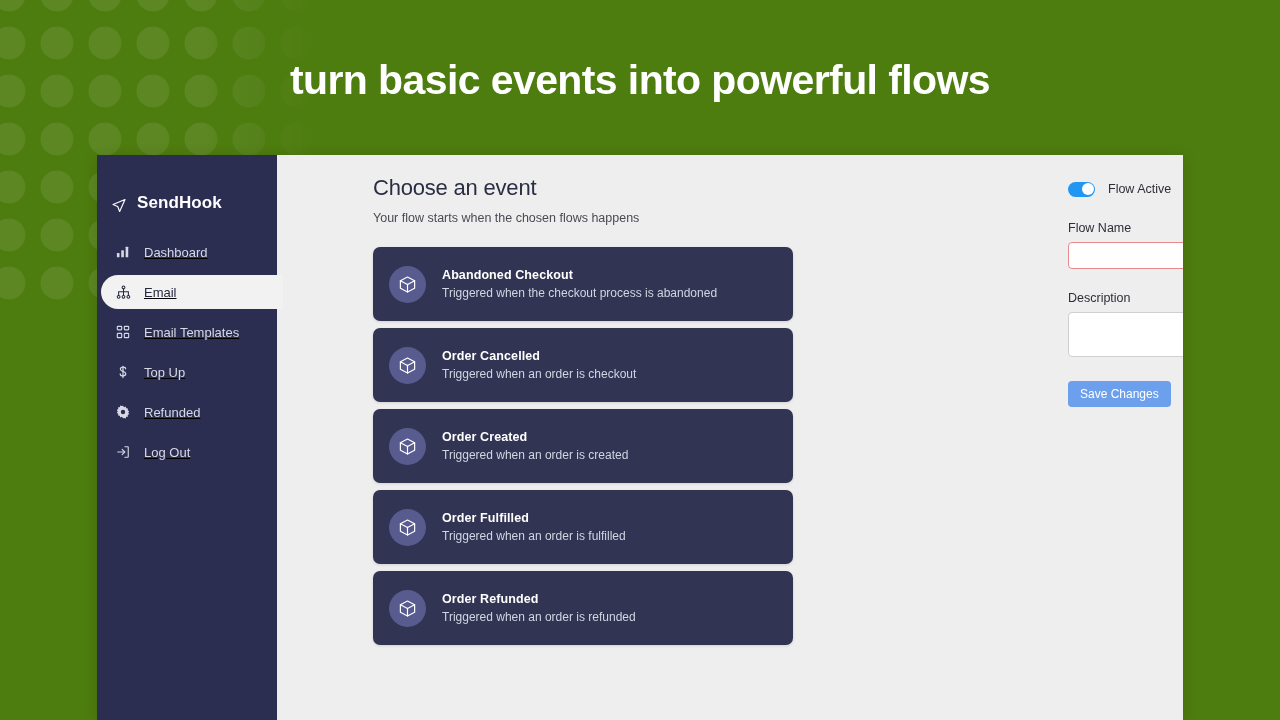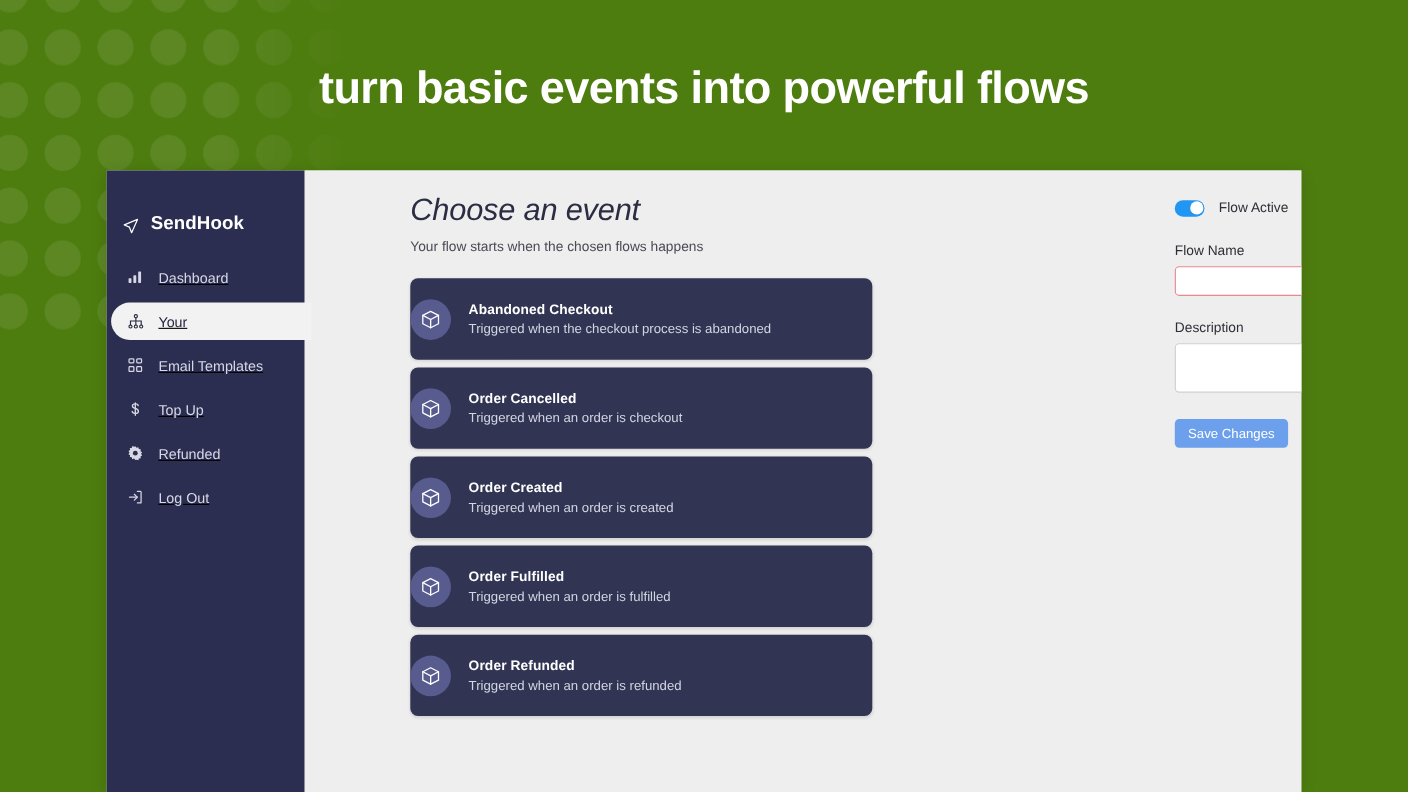--- a/index.html
+++ b/index.html
@@ -119,38 +119,38 @@
   #main {
     flex: 1;
     position: relative;
     background: #eeeeee;
     padding: 20px 0 0 96px;
     overflow: hidden;
   }
 
   #page-title {
     color: #2b2e43;
-    font-size: 28px;
+    font-size: 22px;
     font-weight: normal;
     letter-spacing: -0.2px;
-    font-style: italic;
   }
   #page-subtitle {
     color: #4a4a55;
     font-size: 12.5px;
     margin-top: 10px;
   }
 
   #event-list { margin-top: 22px; width: 420px; }
 
   .event-card {
     display: flex;
     align-items: center;
     gap: 16px;
     height: 74px;
+    padding-left: 16px;
     background: #313452;
     border-radius: 7px;
     margin-bottom: 7px;
     box-shadow: 0 1px 3px rgba(0,0,0,0.12);
   }
 
   .event-icon {
     width: 37px; height: 37px;
     flex: 0 0 37px;
     border-radius: 50%;
@@ -289,21 +289,21 @@
         <div class="nav-item active">
           <span class="nav-icon">
             <svg width="15" height="15" viewBox="0 0 16 16" fill="none" stroke="#26283f" stroke-width="1.1">
               <circle cx="8" cy="2.6" r="1.5"></circle>
               <circle cx="2.8" cy="12.6" r="1.5"></circle>
               <circle cx="8" cy="12.6" r="1.5"></circle>
               <circle cx="13.2" cy="12.6" r="1.5"></circle>
               <path d="M8 4.1 V7.3 M2.8 11.1 V7.3 H13.2 V11.1 M8 7.3 V11.1" stroke-linecap="round"></path>
             </svg>
           </span>
-          <span class="nav-label">Your</span>
+          <span class="nav-label">Email</span>
         </div>
 
         <div class="nav-item">
           <span class="nav-icon">
             <svg width="14" height="14" viewBox="0 0 16 16" fill="none" stroke="#d7d8e4" stroke-width="1.3">
               <rect x="1.5" y="1.5" width="5" height="4" rx="0.8"></rect>
               <rect x="9.5" y="1.5" width="5" height="4" rx="0.8"></rect>
               <rect x="1.5" y="9.5" width="5" height="5" rx="0.8"></rect>
               <rect x="9.5" y="9.5" width="5" height="5" rx="0.8"></rect>
             </svg>

